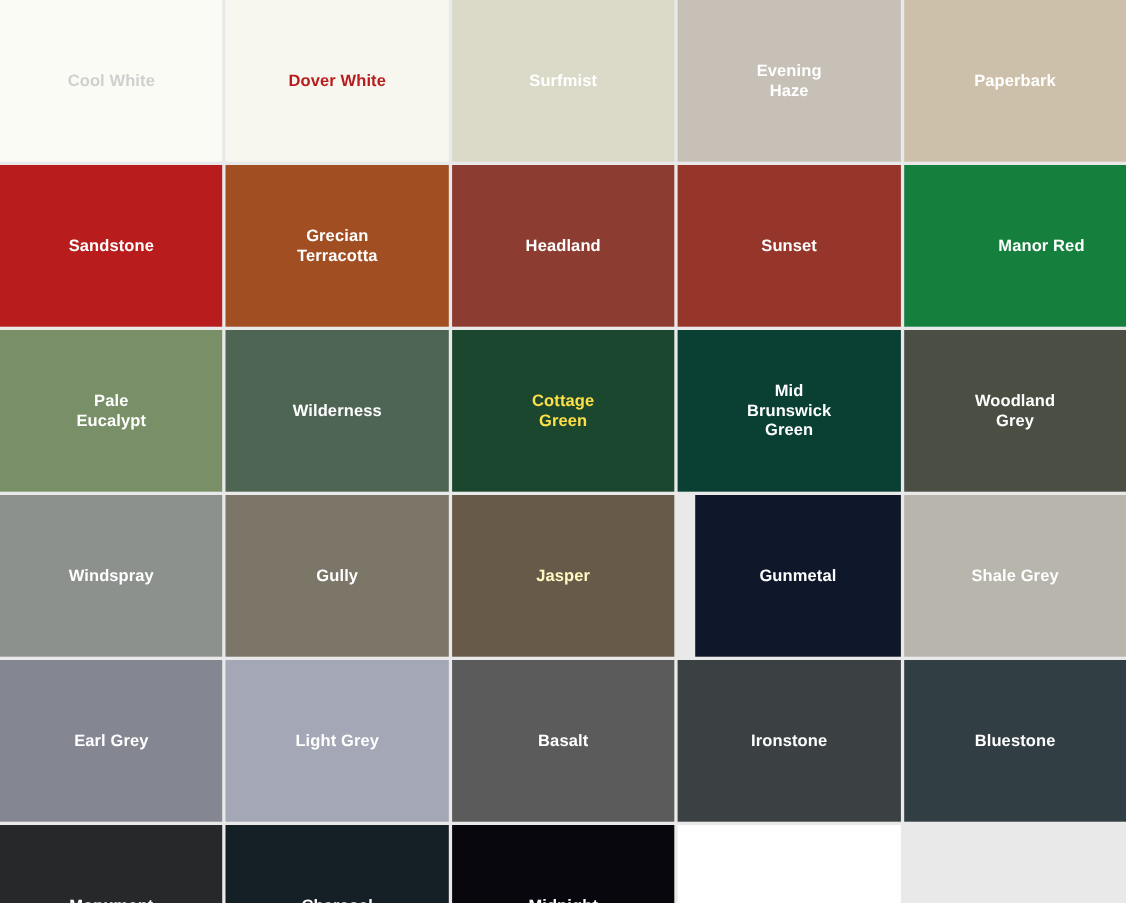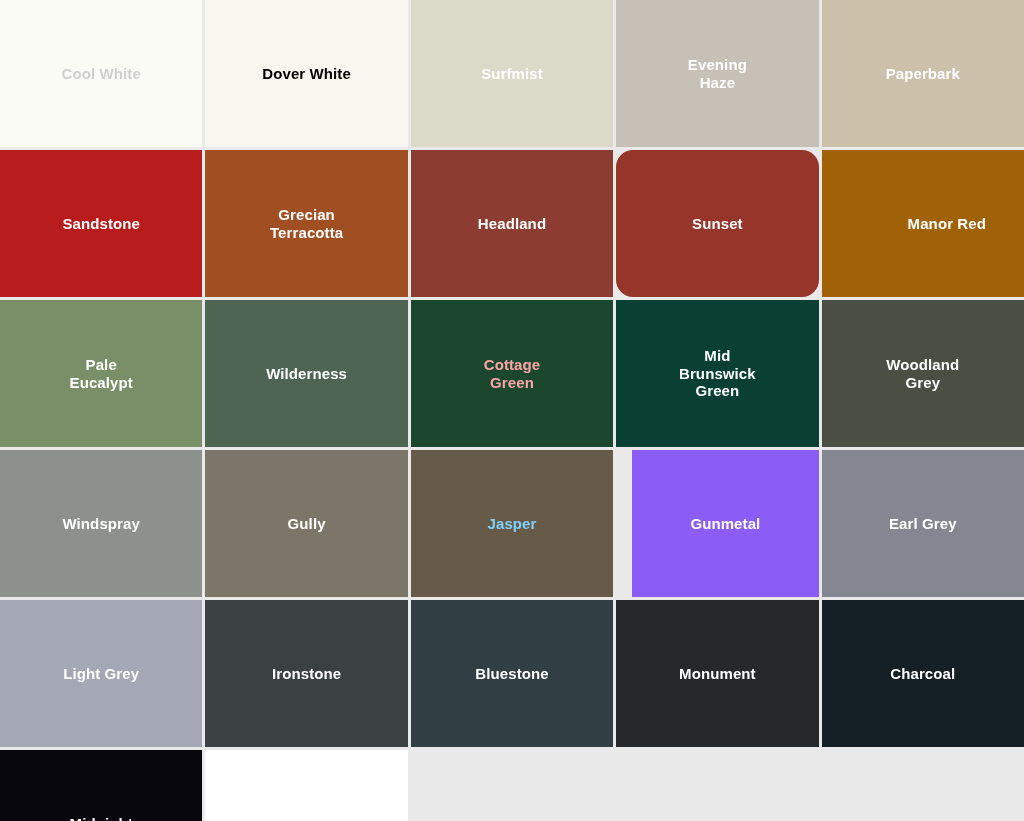--- a/index.html
+++ b/index.html
@@ -47,21 +47,21 @@
   }
 </style>
 </head>
 <body style="background: rgb(255, 255, 255);">
 
 <div id="swatch-grid" style="background: rgb(233, 233, 233);">
     <div class="swatch" style="background: rgb(251, 251, 246);">
       <span class="swatch-label" style="color: rgb(207, 207, 207);">Cool White</span>
     </div>
     <div class="swatch" style="background: rgb(247, 247, 240);">
-      <span class="swatch-label" style="color: #000000;">Dover White</span>
+      <span class="swatch-label" style="color: #b91c1c;">Dover White</span>
     </div>
     <div class="swatch" style="background: rgb(219, 217, 199);">
       <span class="swatch-label" style="color: rgb(255, 255, 255);">Surfmist</span>
     </div>
     <div class="swatch" style="background: rgb(199, 192, 183);">
       <span class="swatch-label" style="color: rgb(255, 255, 255);">Evening
 Haze</span>
     </div>
     <div class="swatch" style="background: rgb(205, 192, 171);">
       <span class="swatch-label" style="color: rgb(255, 255, 255);">Paperbark</span>
@@ -69,63 +69,69 @@
     <div class="swatch" style="background: #b91c1c;">
       <span class="swatch-label" style="color: rgb(255, 255, 255);">Sandstone</span>
     </div>
     <div class="swatch" style="background: rgb(162, 78, 35);">
       <span class="swatch-label" style="color: rgb(255, 255, 255);">Grecian
 Terracotta</span>
     </div>
     <div class="swatch" style="background: rgb(140, 60, 49);">
       <span class="swatch-label" style="color: rgb(255, 255, 255);">Headland</span>
     </div>
-    <div class="swatch" style="background: rgb(150, 53, 42); border-radius: 17px;">
+    <div class="swatch" style="background: rgb(150, 53, 42);">
       <span class="swatch-label" style="color: rgb(255, 255, 255);">Sunset</span>
     </div>
-    <div class="swatch" style="background: #a16207; padding-left: 48px;">
+    <div class="swatch" style="background: #15803d; padding-left: 48px;">
       <span class="swatch-label" style="color: rgb(255, 255, 255);">Manor Red</span>
     </div>
     <div class="swatch" style="background: rgb(120, 143, 104);">
       <span class="swatch-label" style="color: rgb(255, 255, 255);">Pale
 Eucalypt</span>
     </div>
     <div class="swatch" style="background: rgb(78, 101, 84);">
       <span class="swatch-label" style="color: rgb(255, 255, 255);">Wilderness</span>
     </div>
     <div class="swatch" style="background: rgb(28, 71, 47);">
-      <span class="swatch-label" style="color: #fca5a5;">Cottage
+      <span class="swatch-label" style="color: #fde047;">Cottage
 Green</span>
     </div>
     <div class="swatch" style="background: rgb(10, 64, 52);">
       <span class="swatch-label" style="color: rgb(255, 255, 255);">Mid
 Brunswick
 Green</span>
     </div>
     <div class="swatch" style="background: rgb(74, 78, 67);">
       <span class="swatch-label" style="color: rgb(255, 255, 255);">Woodland
 Grey</span>
     </div>
     <div class="swatch" style="background: rgb(141, 145, 142);">
       <span class="swatch-label" style="color: rgb(255, 255, 255);">Windspray</span>
     </div>
     <div class="swatch" style="background: rgb(124, 118, 104);">
       <span class="swatch-label" style="color: rgb(255, 255, 255);">Gully</span>
     </div>
     <div class="swatch" style="background: rgb(104, 90, 72);">
-      <span class="swatch-label" style="color: #7dd3fc;">Jasper</span>
+      <span class="swatch-label" style="color: #fef9c3;">Jasper</span>
     </div>
-    <div class="swatch" style="background: #8b5cf6; margin-left: 16px;">
+    <div class="swatch" style="background: #0f172a; margin-left: 16px;">
       <span class="swatch-label" style="color: rgb(255, 255, 255);">Gunmetal</span>
+    </div>
+    <div class="swatch" style="background: rgb(184, 181, 173);">
+      <span class="swatch-label" style="color: rgb(255, 255, 255);">Shale Grey</span>
     </div>
     <div class="swatch" style="background: rgb(132, 134, 146);">
       <span class="swatch-label" style="color: rgb(255, 255, 255);">Earl Grey</span>
     </div>
     <div class="swatch" style="background: rgb(164, 167, 181);">
       <span class="swatch-label" style="color: rgb(255, 255, 255);">Light Grey</span>
+    </div>
+    <div class="swatch" style="background: rgb(91, 91, 91);">
+      <span class="swatch-label" style="color: rgb(255, 255, 255);">Basalt</span>
     </div>
     <div class="swatch" style="background: rgb(59, 64, 67);">
       <span class="swatch-label" style="color: rgb(255, 255, 255);">Ironstone</span>
     </div>
     <div class="swatch" style="background: rgb(49, 62, 67);">
       <span class="swatch-label" style="color: rgb(255, 255, 255);">Bluestone</span>
     </div>
     <div class="swatch" style="background: rgb(39, 40, 41);">
       <span class="swatch-label" style="color: rgb(255, 255, 255);">Monument</span>
     </div>

